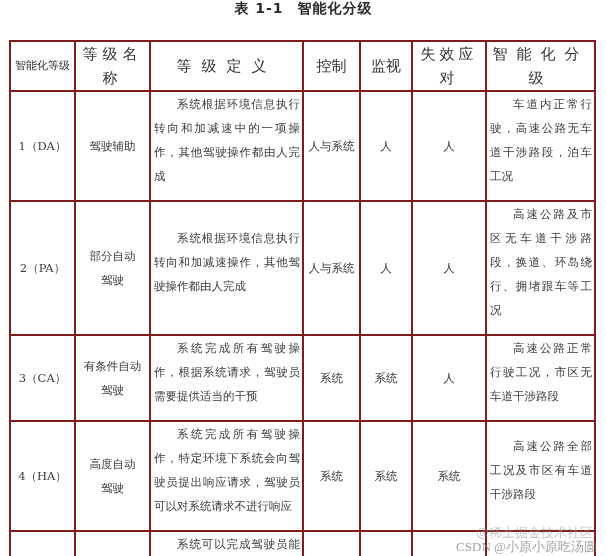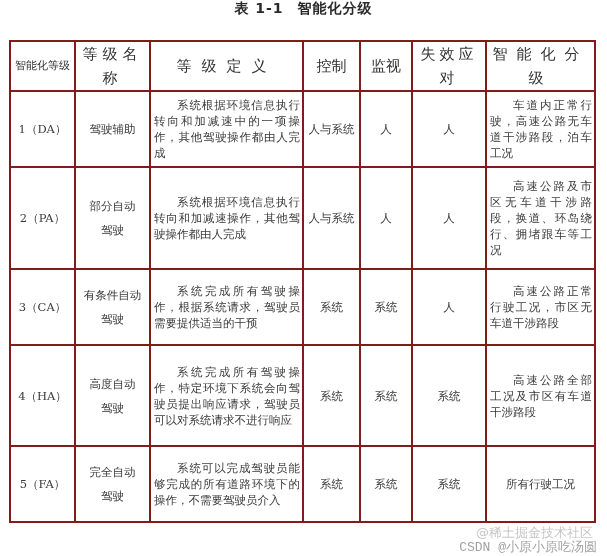--- a/index.html
+++ b/index.html
@@ -8,26 +8,26 @@
   .title { position:absolute; top:0; left:0; width:607px; text-align:center;
            font-family:"DejaVu Sans", sans-serif; font-weight:bold; font-size:14px; color:#2a2a2a; letter-spacing:1px; }
   .title .num { margin-right:14px; }
   table { position:absolute; left:9px; top:40px; width:585px; border-collapse:collapse;
           border:2px solid #555; table-layout:fixed; }
   td, th { border:2px solid #7f1d1d; font-size:11.5px; font-weight:normal; padding:0 3px;
            vertical-align:middle; line-height:24px; color:#3a3a3a; }
   th { height:23px; font-family:"DejaVu Sans", sans-serif; font-size:15px; color:#333; }
   th.spaced { letter-spacing:5px; }
   .c { text-align:center; }
-  .def, .typ { text-align:justify; padding:0 2px 0 3px; line-height:16px;font-family:Liberation Serif, serif; }
+  .def, .typ { text-align:justify; padding:0 2px 12px 3px; line-height:24px;font-family:Liberation Serif, serif; }
   .indent { text-indent:2em; }
   .section td.lab { text-align:center; height:25px; }
   .wm1 { position:absolute; right:14px; top:524px; font-family:"DejaVu Sans", sans-serif;
          font-size:13px; color:rgba(150,150,150,0.55); }
-  .wm2 { position:absolute; right:10px; top:538px; font-family:Liberation Mono, monospace;
+  .wm2 { position:absolute; right:10px; top:538px; font-family:Liberation Serif, serif;
          font-size:13px; color:rgba(120,120,120,0.7); }
 </style>
 </head>
 <body>
 
 <div class="title">
   <span class="num">表 1-1</span><span>智能化分级</span>
 </div>
 
 <table>

